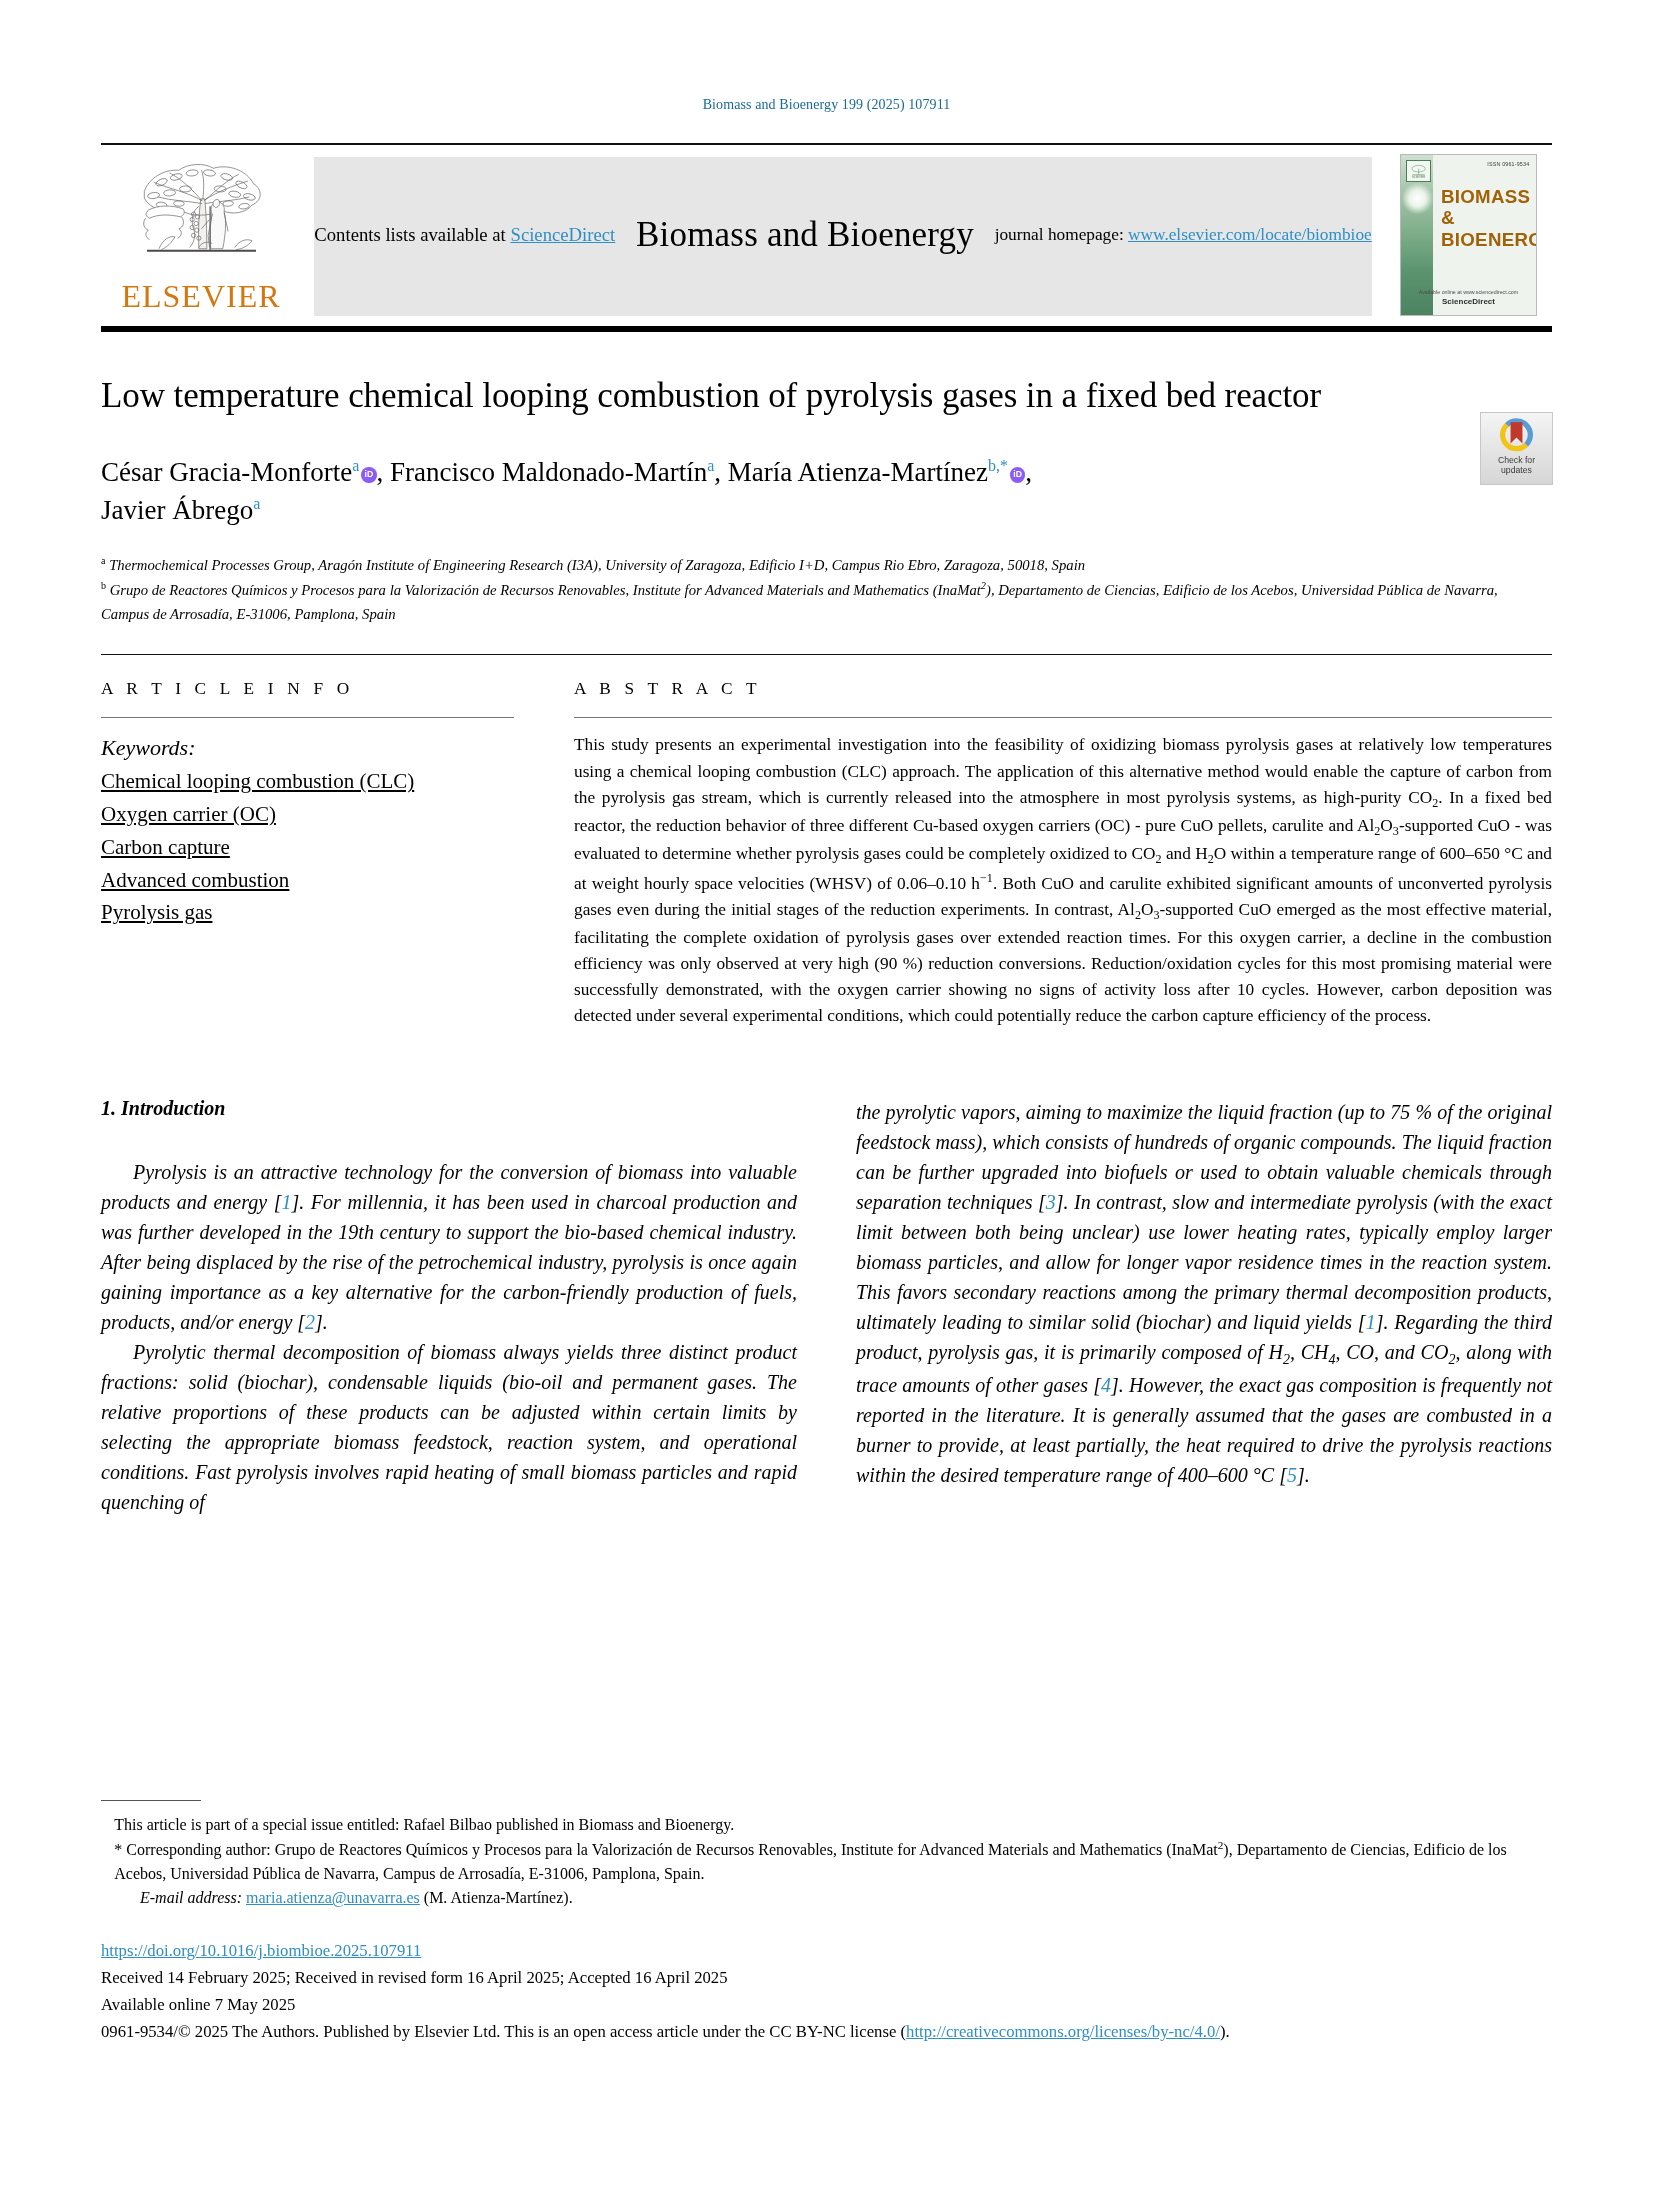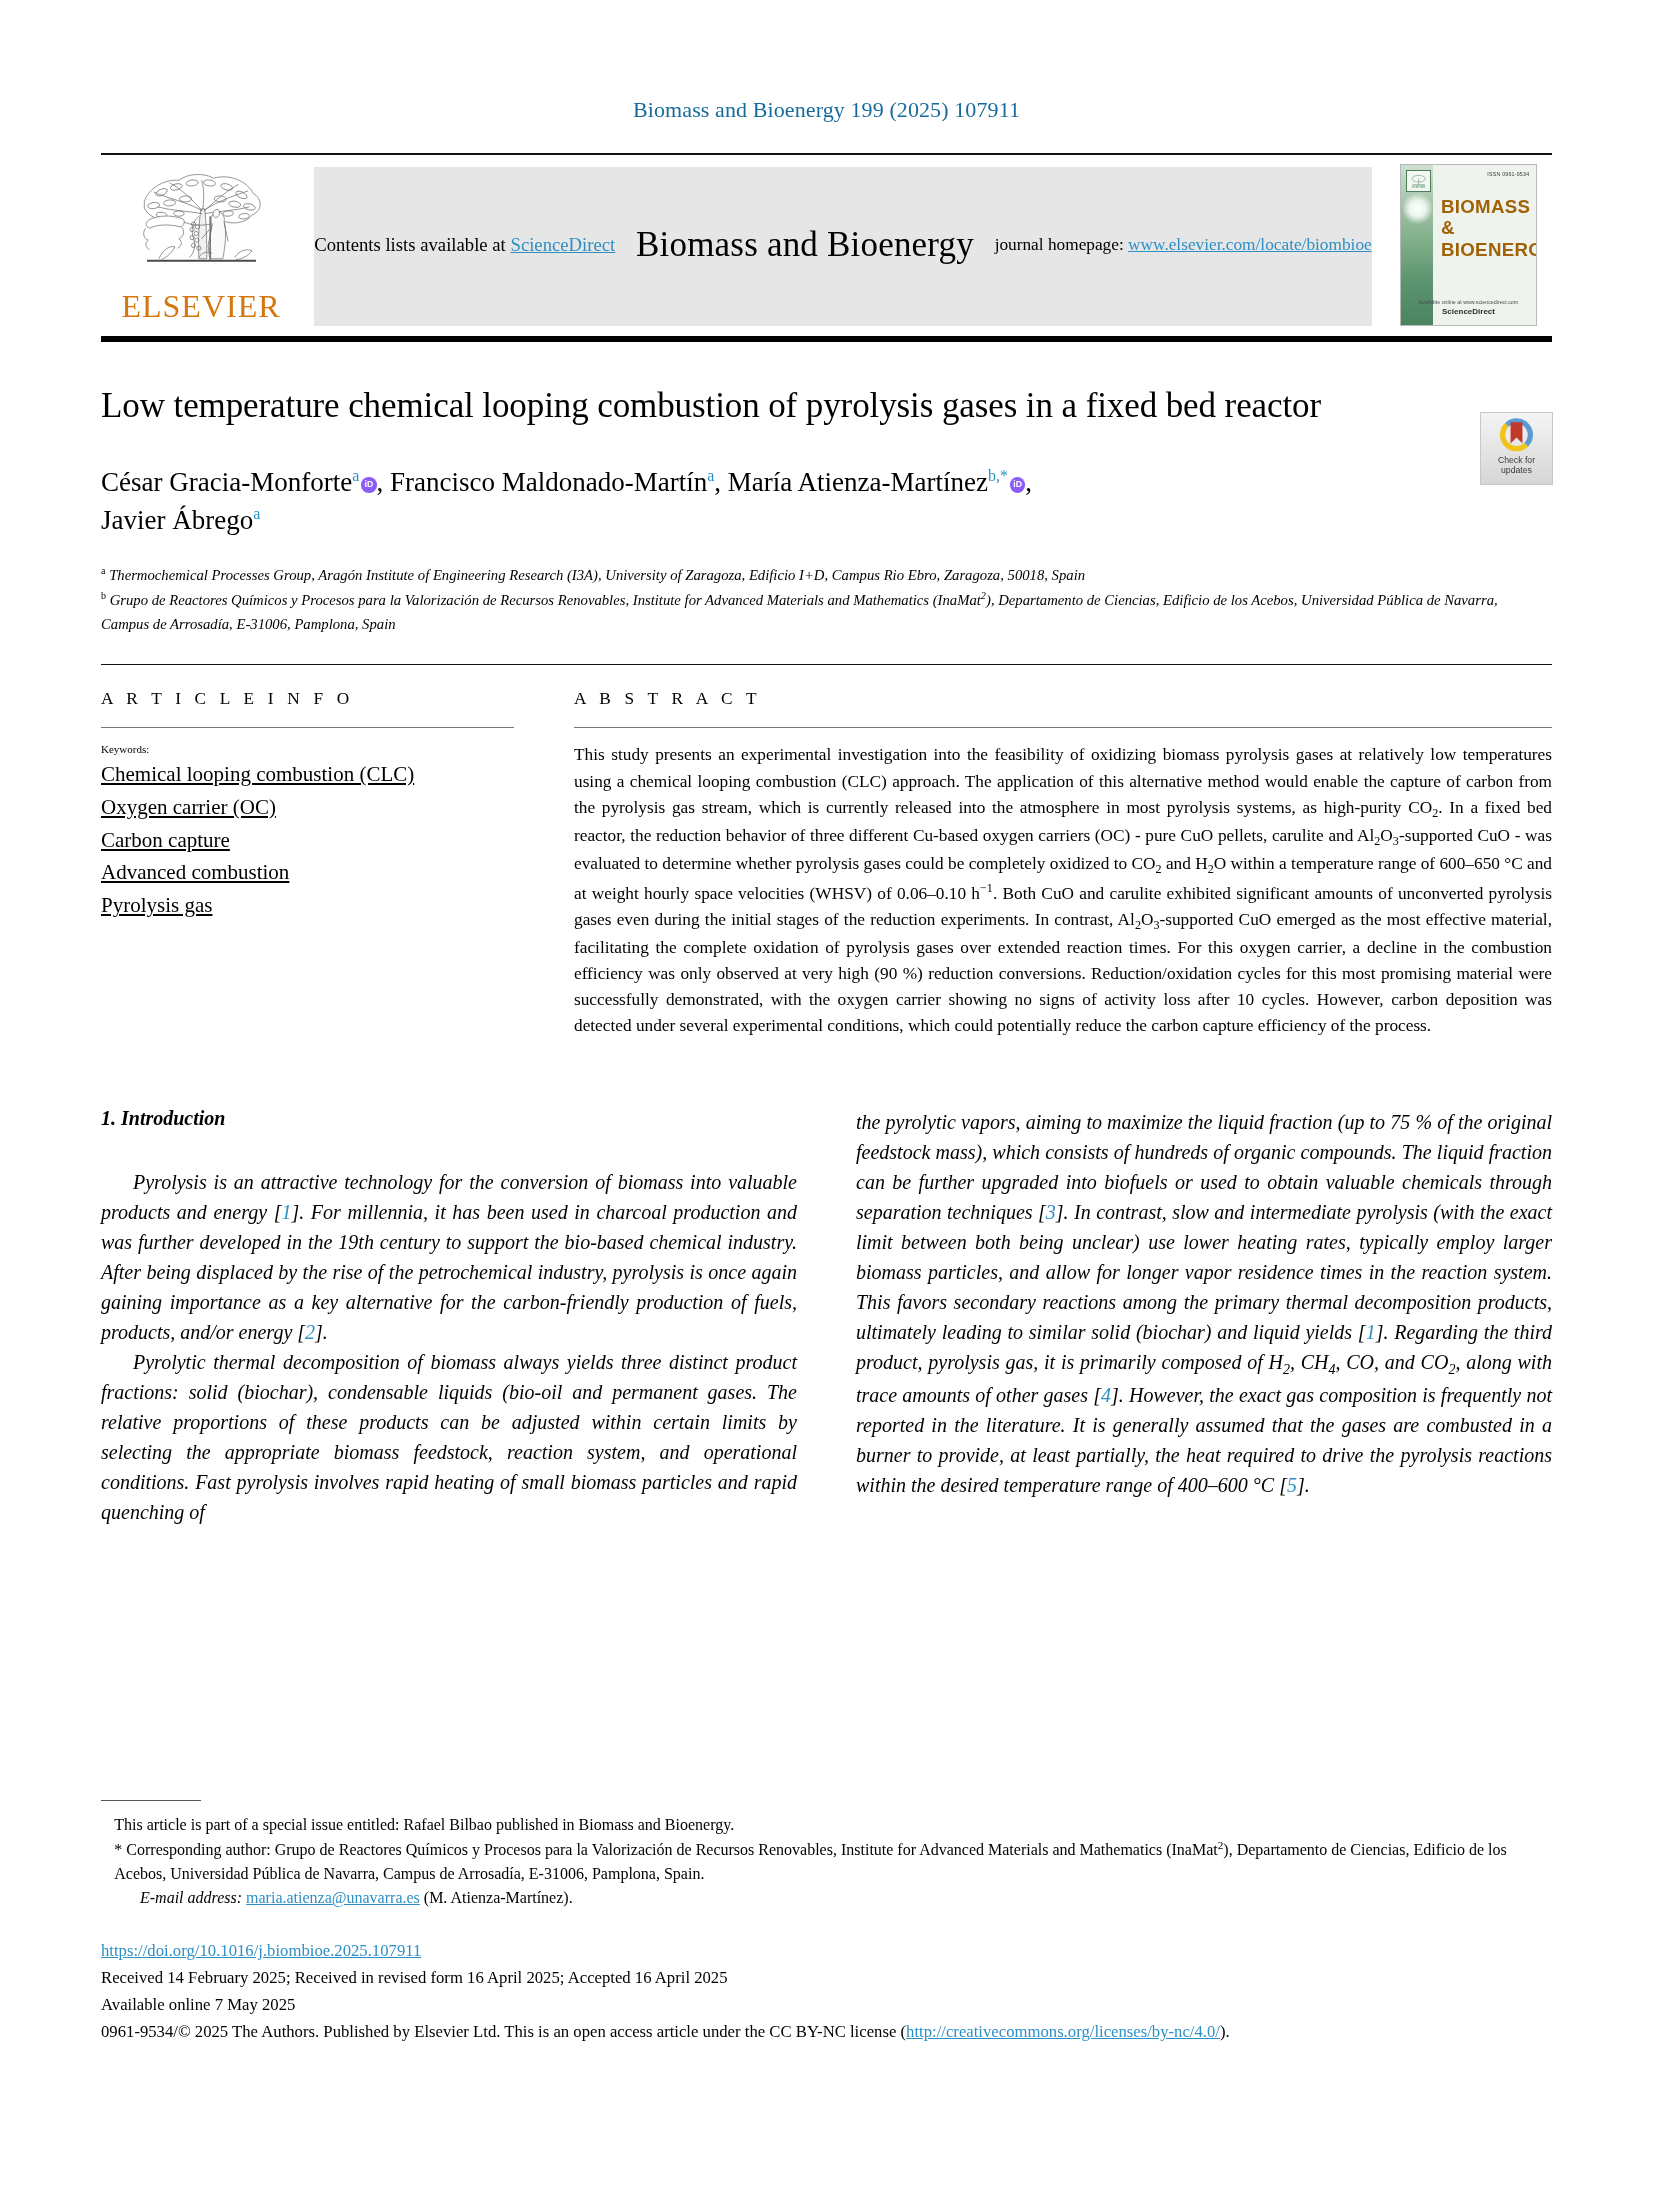--- a/index.html
+++ b/index.html
@@ -26,21 +26,21 @@
     position: absolute;
     left: 101px;
     top: 0;
     width: 1451px;
   }
 
   
   .running-head {
     text-align: center;
     color: #186a9b;
-    font-size: 22px;
+    font-size: 14px;
     padding-top: 97px;
     letter-spacing: 0.1px;
   }
 
   
   .header-block {
     margin-top: 30px;
     border-top: 2px solid #111;
     position: relative;
     height: 180px;
@@ -226,21 +226,21 @@
   .col-abstract { flex: 1 1 auto; }
   .sec-head {
     font-size: 17.3px;
     letter-spacing: 4.7px;
   }
   .sec-rule {
     border-top: 1.3px solid #767676;
     margin-top: 17.3px;
     margin-bottom: 13.3px;
   }
-  .kw-label { font-size: 11px; line-height:1.56; }
+  .kw-label { font-style: italic; font-size: 22px; line-height:1.56; }
   .kw-item { font-size: 21px; line-height: 1.56; text-decoration: underline; }
   .abstract-body {
     font-size: 17.3px;
     line-height: 1.52;
     text-align: justify;
   }
   .abstract-rule {
     border-top: 1.3px solid #767676;
     margin-top: 17.3px;
     margin-bottom: 14.7px;

